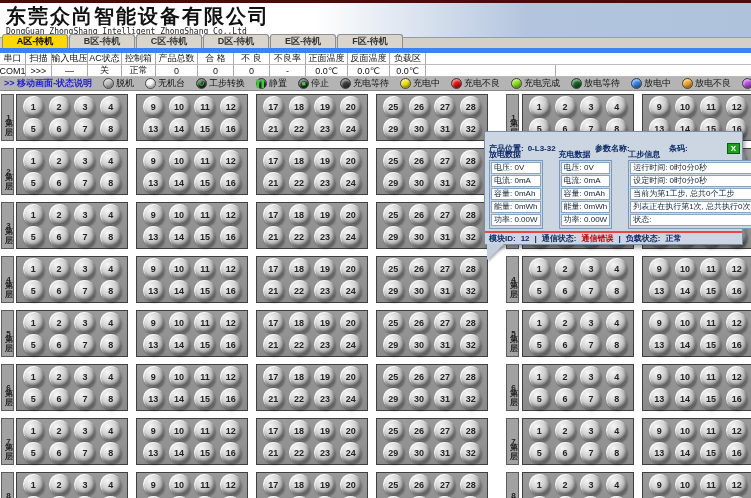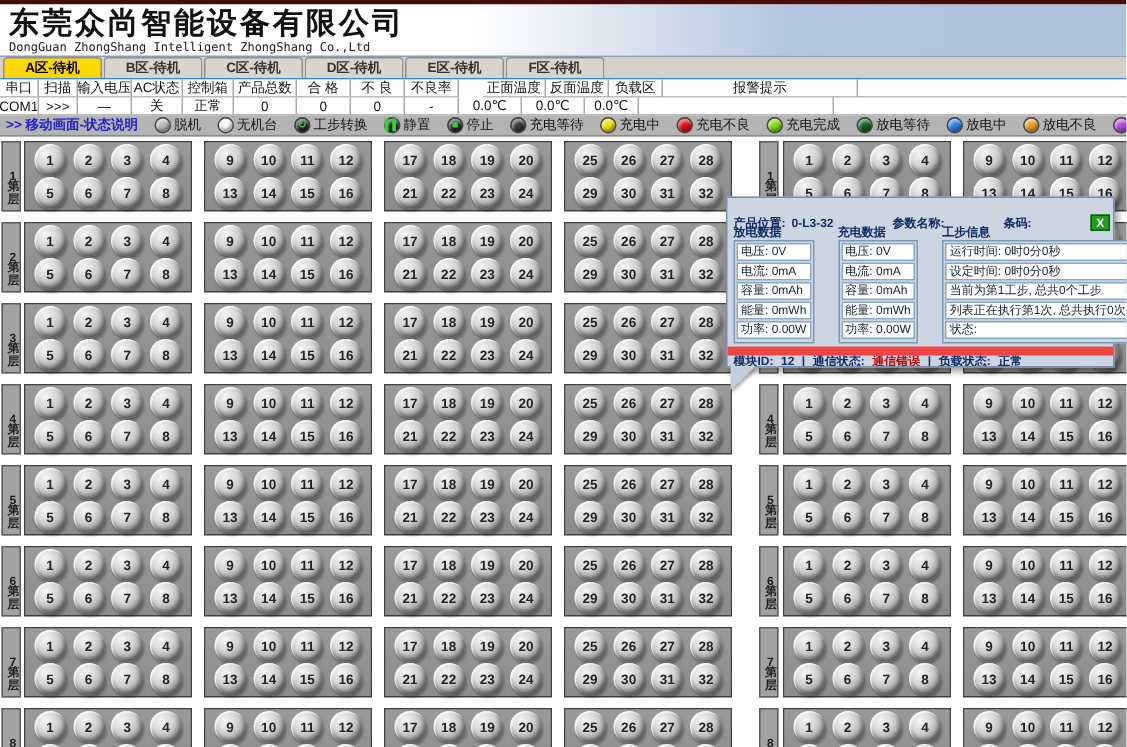--- a/index.html
+++ b/index.html
@@ -10,21 +10,21 @@
   #topstrip { height:3px; background:#4a0b0b; }
 
   
   #titlebar { height:35px; background:linear-gradient(90deg,#ffffff 0%,#ffffff 42%,#b3c5de 70%,#aec2dc 100%);
     padding:2px 0 0 6px; border-bottom:1px solid #8b9dbb; }
   #titlebar .cn { font-family:Liberation Serif, serif; font-size:20px; font-weight:bold;
     color:#111; letter-spacing:2px; line-height:22px; }
   #titlebar .en { font-family:"DejaVu Sans Mono","Liberation Mono",monospace; font-size:8px; color:#222; }
 
   
-  #tabbar { height:15px; background:#d4d0c8; display:flex; align-items:flex-end; padding-left:2px; border-bottom:1px solid #3b82f6; }
+  #tabbar { height:15px; background:#d4d0c8; display:flex; align-items:flex-end; padding-left:2px; border-bottom:5px solid #3b82f6; }
   .tab { width:66px; height:14px; font-size:9px; font-weight:bold; color:#333; background:#d9d5cd;
     border:1px solid #8f8f8f; border-bottom:none; border-radius:3px 3px 0 0; display:flex; align-items:center;
     justify-content:center; margin-right:1px; cursor:default; }
   .tab.active { background:#ffd800; color:#000; }
 
   
   #statustable { height:24px; background:#fff; border-bottom:1px solid #9a9a9a; font-size:9px; }
   .strow { display:flex; height:12px;justify-content:center; }
   .stcell { border-right:1px solid #aaa; border-bottom:1px solid #bbb; display:flex; align-items:center;
     justify-content:center; white-space:nowrap; overflow:hidden; color:#111; }
@@ -62,21 +62,21 @@
   #popup-close { width:13px; height:11px; background:#1f9e1f; border:1px solid #0c5c0c; color:#fff;
     font-size:8px; font-weight:bold; display:flex; align-items:center; justify-content:center; cursor:default; }
   #popup-body { display:flex; gap:16px; padding:1px 4px 2px 4px;justify-content:space-between; }
   .psec { display:flex; flex-direction:column; }
   .psec .ptitle { font-weight:bold; height:11px; color:#0d2a66; }
   .psec .pbox { border:1px solid #7a99b8; background:#ccd6e2; padding:1px; flex:1; }
   .prow { background:#ffffff; border:1px solid #8aa6c2; height:12px; line-height:10px; padding:0 2px;
     margin-bottom:1px; white-space:nowrap; overflow:hidden; color:#123; }
   .psec.s0 { width:62px; } .psec.s1 { width:62px; } .psec.s2 { flex:1; }
   #popup-footer { height:13px; padding:0 4px; font-weight:bold; display:flex; gap:5px; align-items:center;
-    border-top:6px solid #ef4444; white-space:nowrap; overflow:hidden; }
+    border-top:2px solid #ef4444; white-space:nowrap; overflow:hidden; }
   #popup-footer .err { color:#c00000; }
   #popup-tail { position:absolute; left:2px; top:100%; width:0; height:0;
     border-top:16px solid #c4cfdd; border-right:17px solid transparent;
     filter:drop-shadow(1px 2px 1px rgba(0,0,0,.3)); }
 </style>
 </head>
 <body>
 
 <div id="topstrip"></div>
 
@@ -98,24 +98,23 @@
   <div class="strow" id="st-labels">
       <div class="stcell" style="width: 26px;">串口</div>
       <div class="stcell" style="width: 26px;">扫描</div>
       <div class="stcell" style="width: 36px;">输入电压</div>
       <div class="stcell" style="width: 34px;">AC状态</div>
       <div class="stcell" style="width: 34px;">控制箱</div>
       <div class="stcell" style="width: 42px;">产品总数</div>
       <div class="stcell" style="width: 36px;">合 格</div>
       <div class="stcell" style="width: 36px;">不 良</div>
       <div class="stcell" style="width: 36px;">不良率</div>
-      <div class="stcell" style="width: 42px; margin-left: 16px;">正面温度</div>
+      <div class="stcell" style="width: 42px;">正面温度</div>
       <div class="stcell" style="width: 42px;">反面温度</div>
       <div class="stcell" style="width: 36px;">负载区</div>
-      <div class="stcell" style="width: 130px;">报警提示</div>
       <div class="stcell fill"></div>
     </div>
   <div class="strow" id="st-values">
       <div class="stcell" style="width: 26px;">COM1</div>
       <div class="stcell" style="width: 26px;">&gt;&gt;&gt;</div>
       <div class="stcell" style="width: 36px;">—</div>
       <div class="stcell" style="width: 34px;">关</div>
       <div class="stcell" style="width: 34px;">正常</div>
       <div class="stcell" style="width: 42px;">0</div>
       <div class="stcell" style="width: 36px;">0</div>

